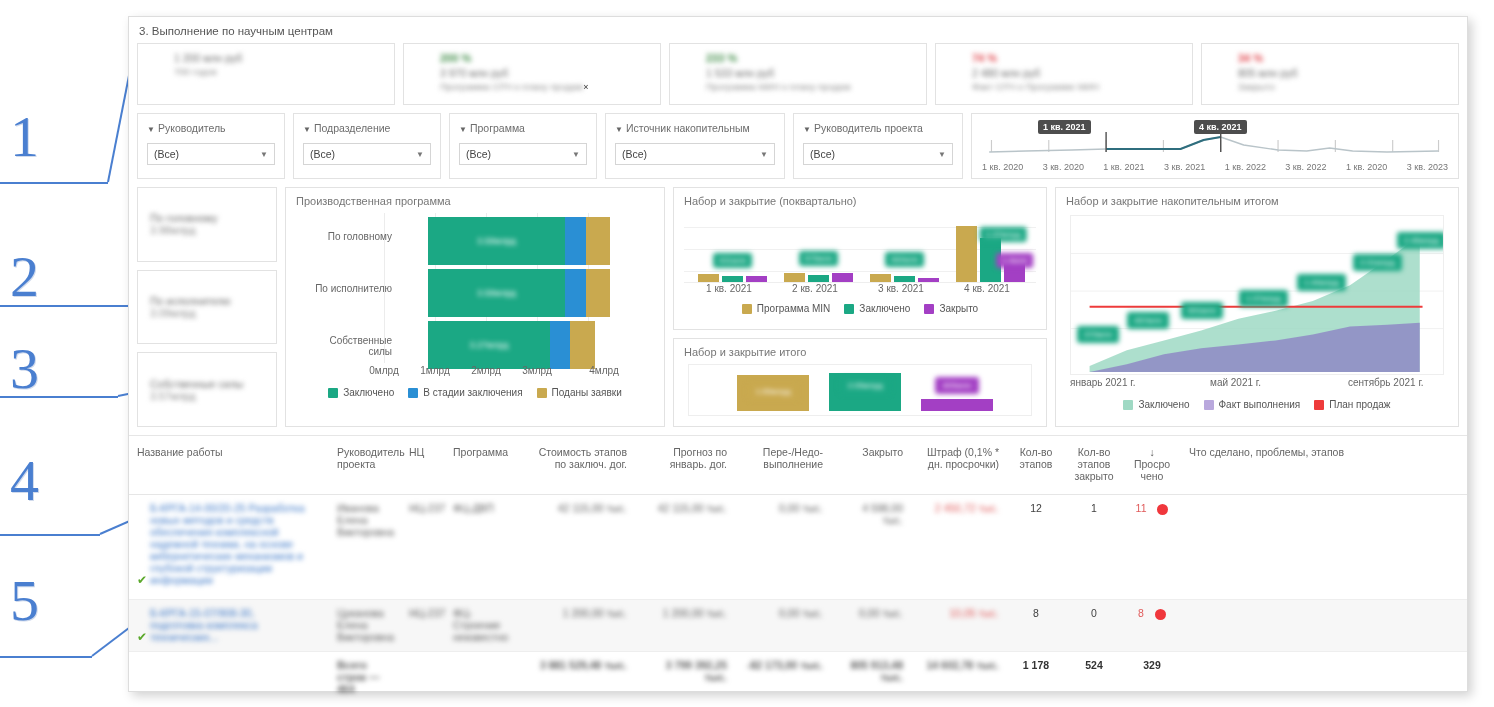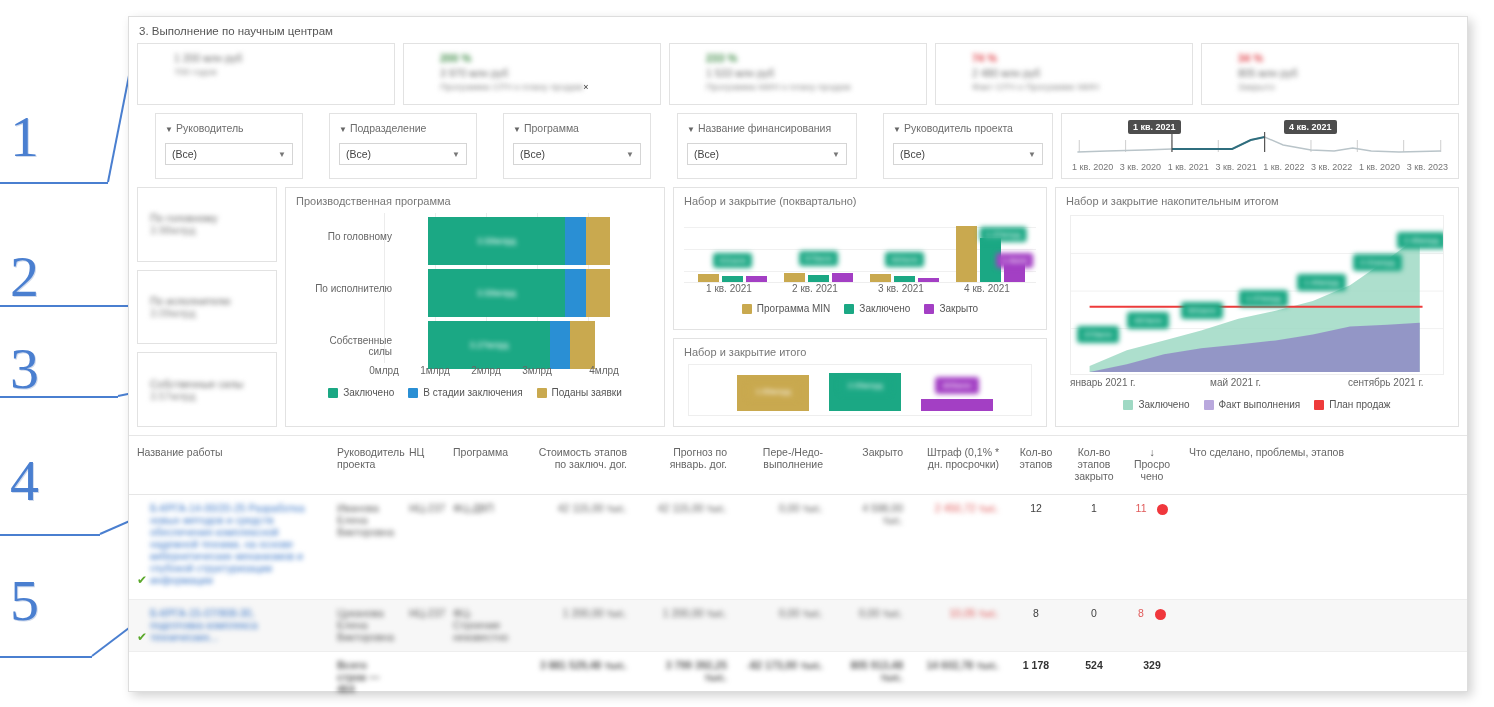--- a/index.html
+++ b/index.html
@@ -41,21 +41,21 @@
   .kpi-pct { font-size:11px; font-weight:bold; margin-bottom:3px; }
   .kpi-pct.green { color:#3d8b45; }
   .kpi-pct.red { color:#e0434a; }
   .kpi-l1 { font-size:10.5px; color:#6a6a6a; margin-bottom:2px; }
   .kpi-l2 { font-size:9.5px; color:#8a8a8a; }
   .kpi-x { filter:none; color:#333; font-size:9px; }
 
   
   .filter-strip { display:flex; gap:8px; padding:0 8px 8px 8px; align-items:stretch; }
   .filter-card {
-    width:148px; border:1px solid #e2e2e2; background:#fff; padding:8px 9px 10px 9px;margin-left:18px;
+    width:148px; border:1px solid #e2e2e2; background:#fff; padding:8px 9px 10px 9px;
   }
   .filter-label { font-size:10.5px; color:#6d6d6d; margin-bottom:9px; white-space:nowrap; overflow:hidden; }
   .caret-left { font-size:8px; color:#666; margin-right:3px; }
   .filter-select {
     height:22px; border:1px solid #d5d5d5; background:#fff;
     display:flex; align-items:center; justify-content:space-between;
     padding:0 6px; font-size:10.5px; color:#444;
   }
   .caret-dn { font-size:8px; color:#777; }
 
@@ -212,21 +212,21 @@
       </div>
     </div>
     <div class="filter-card">
       <div class="filter-label"><span class="caret-left">▼</span><span>Программа</span></div>
       <div class="filter-select">
         <span>(Все)</span>
         <span class="caret-dn">▼</span>
       </div>
     </div>
     <div class="filter-card" style="width:180px;">
-      <div class="filter-label"><span class="caret-left">▼</span><span>Название финансирования</span></div>
+      <div class="filter-label"><span class="caret-left">▼</span><span>Источник накопительным</span></div>
       <div class="filter-select">
         <span>(Все)</span>
         <span class="caret-dn">▼</span>
       </div>
     </div>
     <div class="filter-card" style="width:170px;">
       <div class="filter-label"><span class="caret-left">▼</span><span>Руководитель проекта</span></div>
       <div class="filter-select">
         <span>(Все)</span>
         <span class="caret-dn">▼</span>

